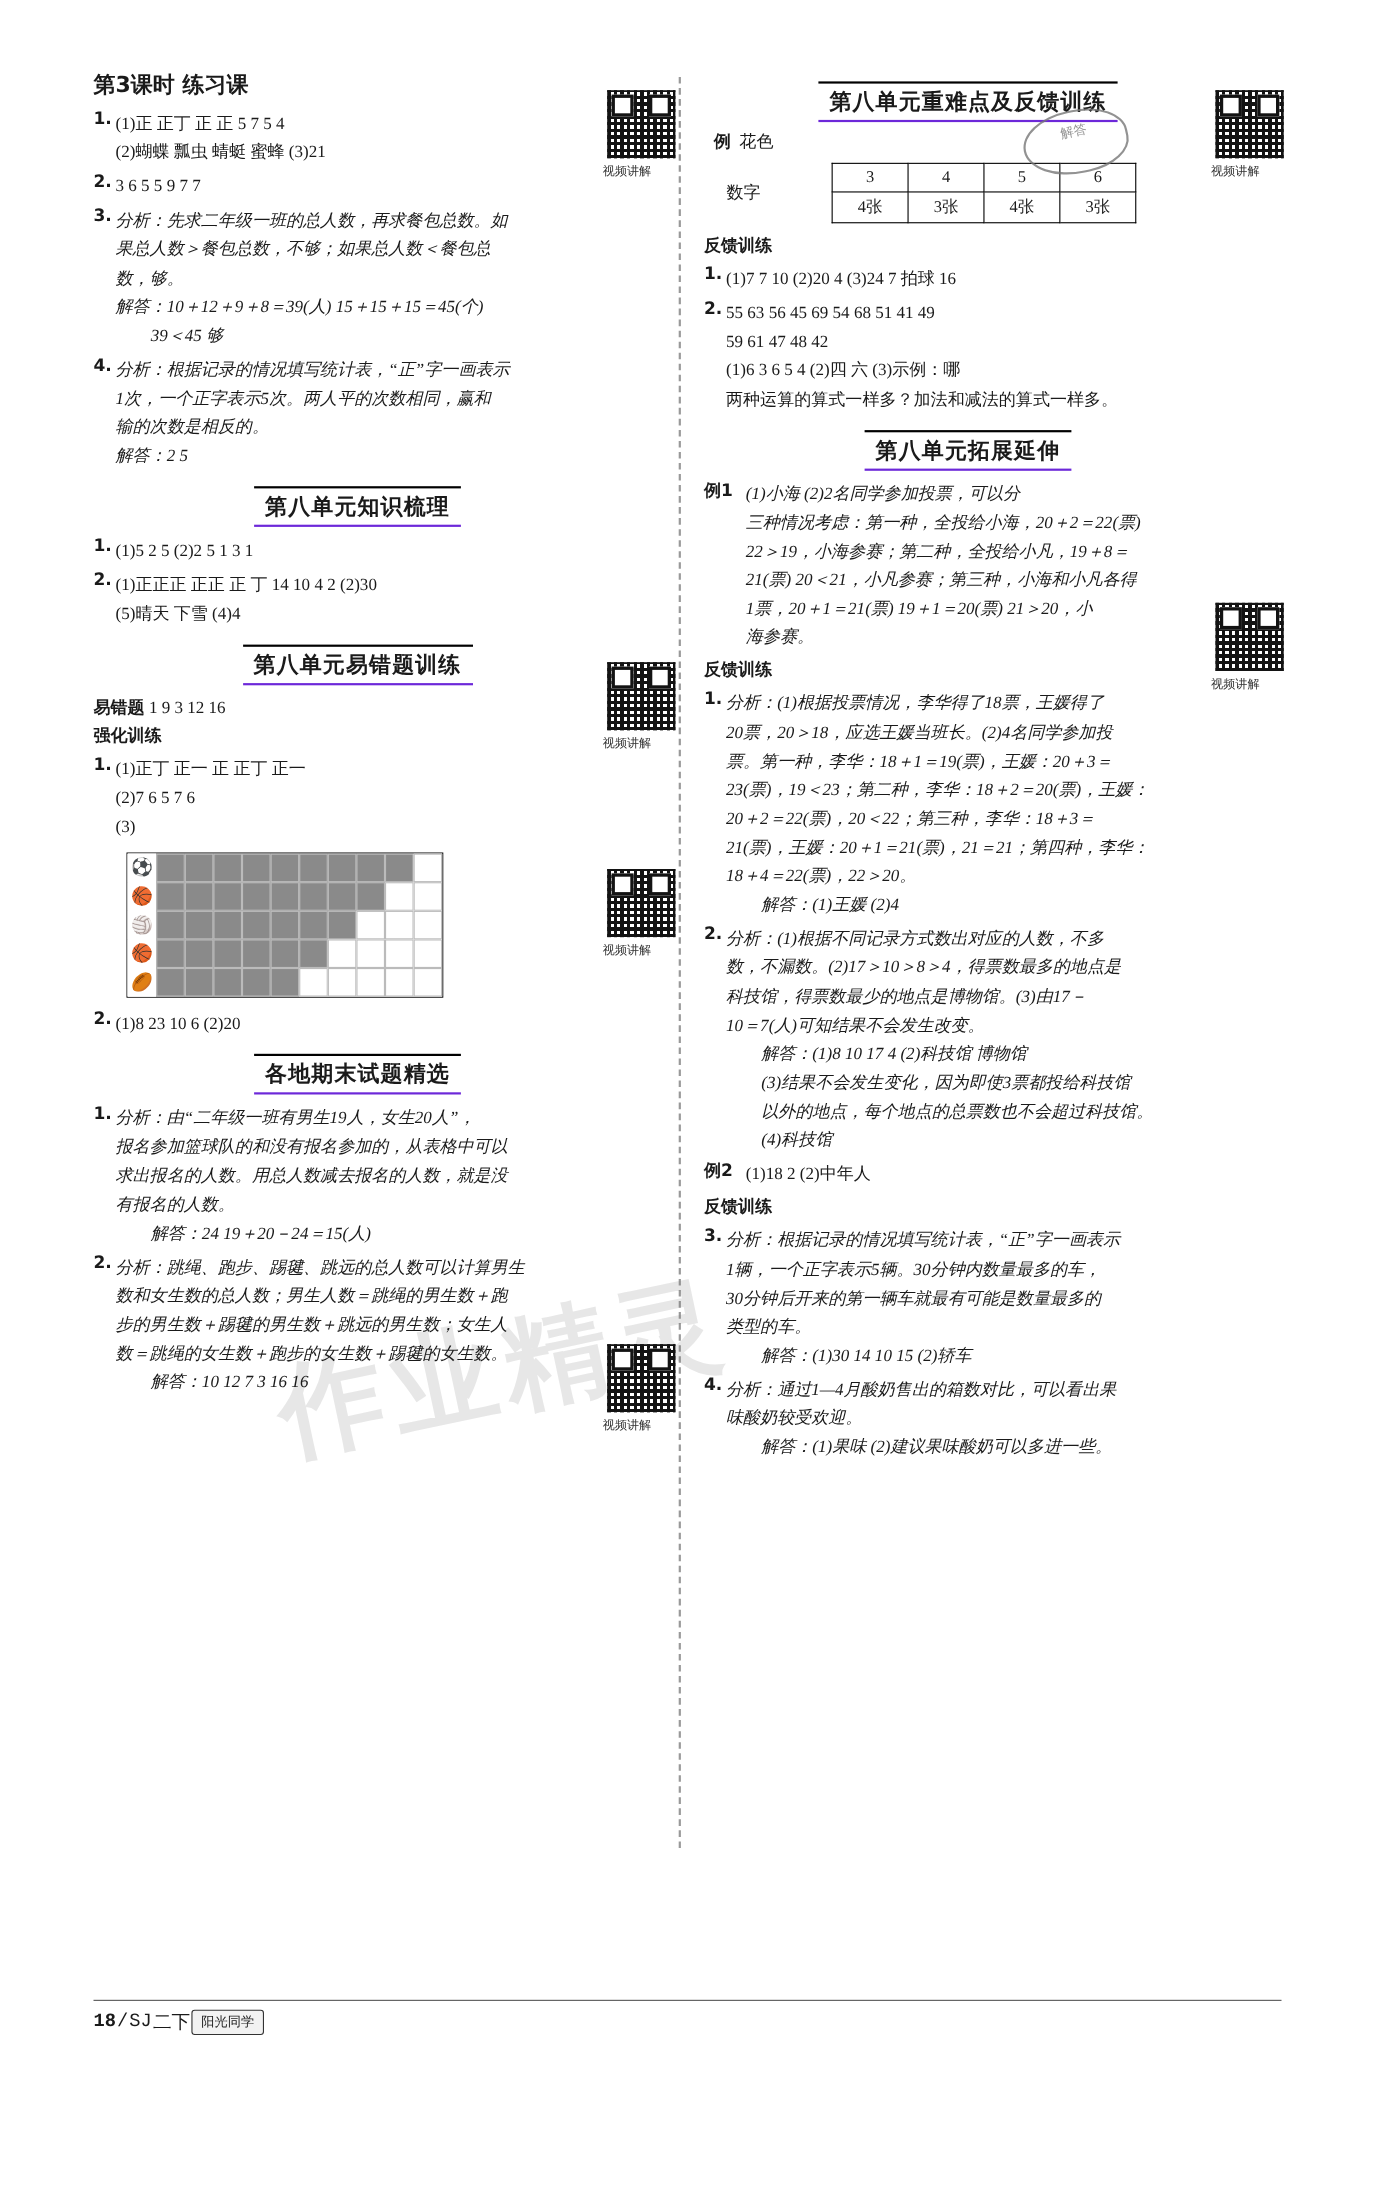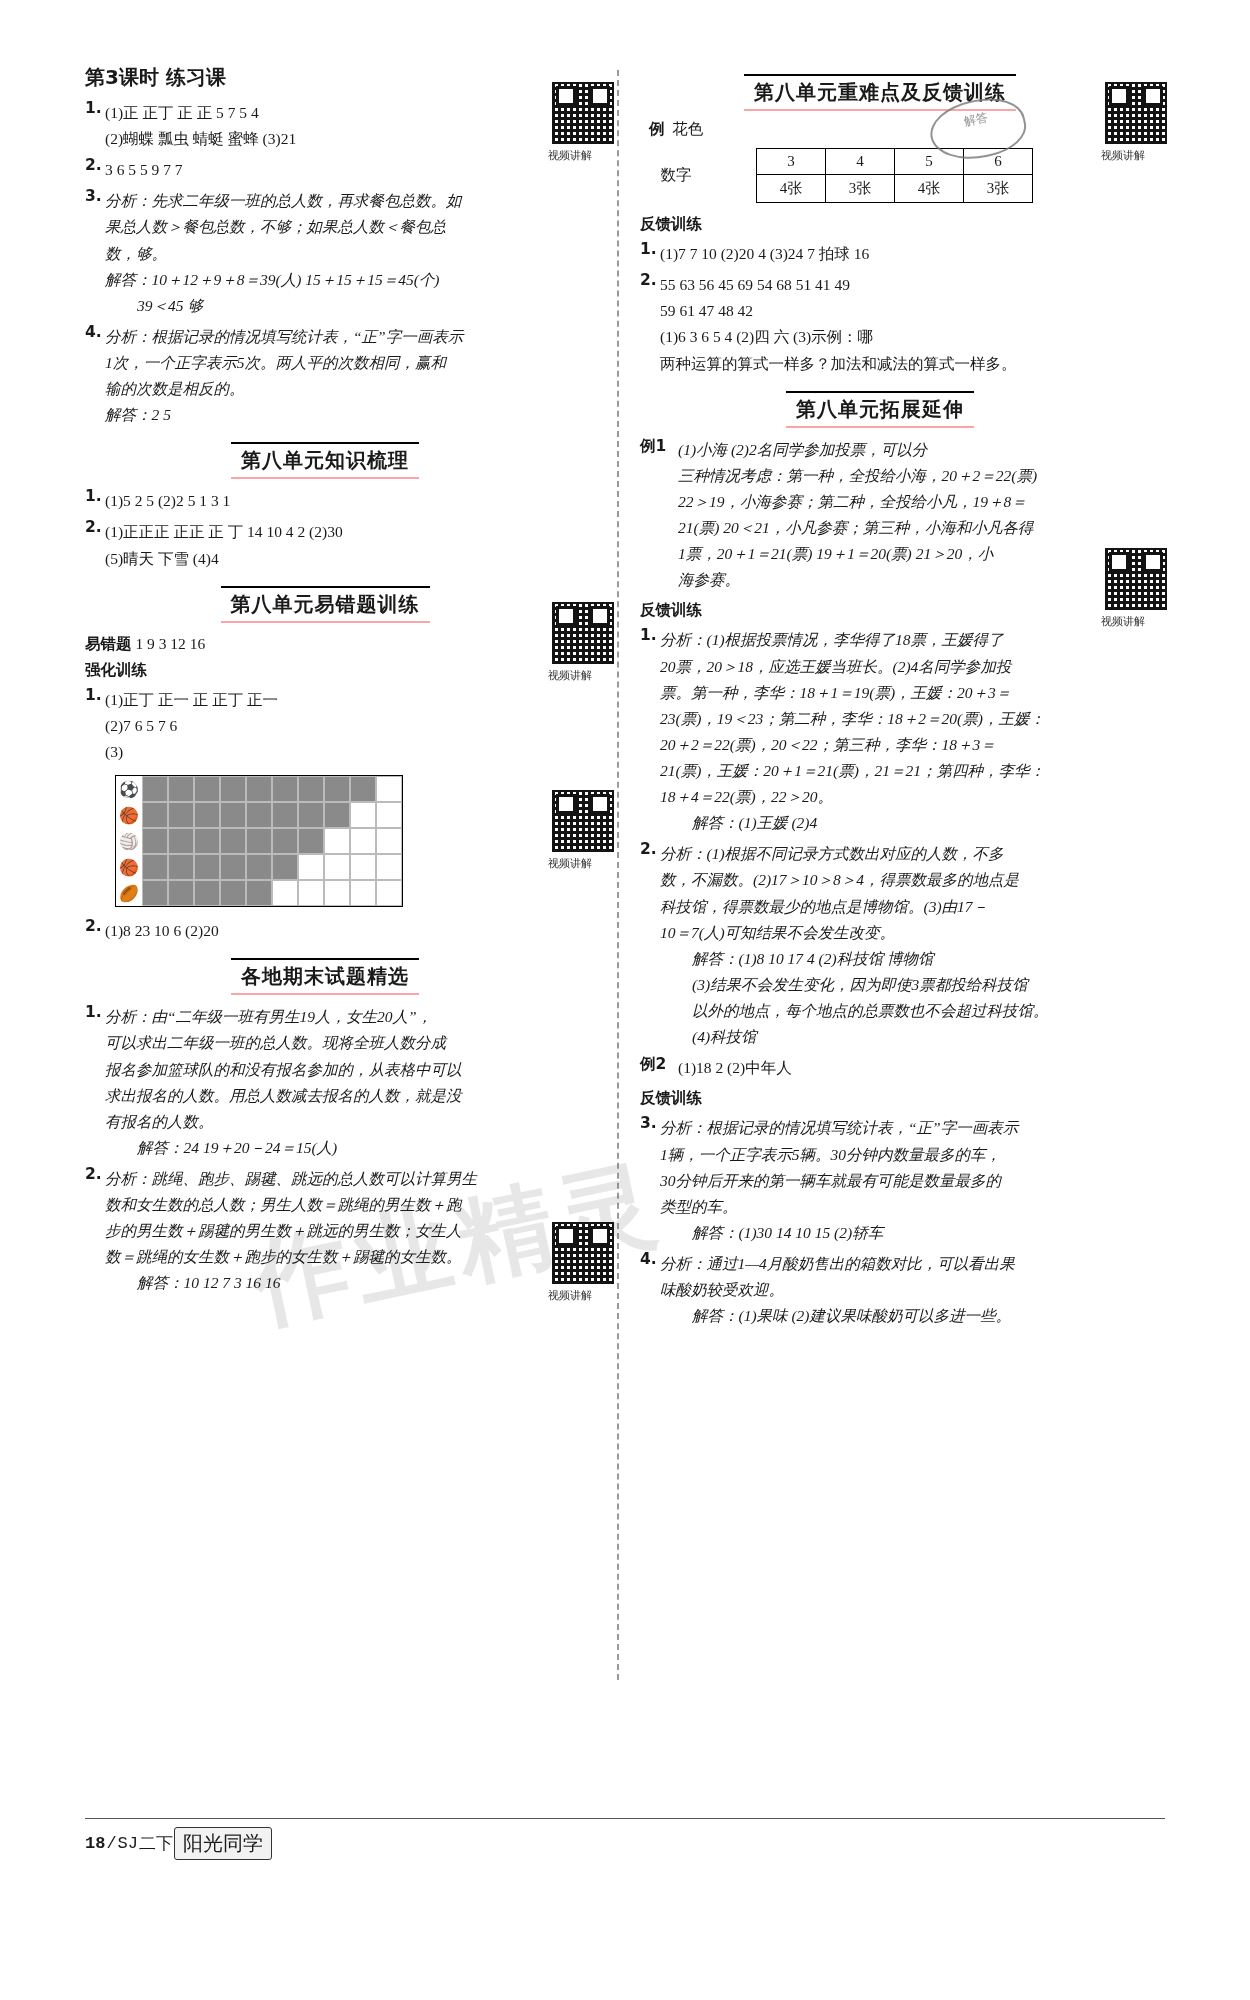--- a/index.html
+++ b/index.html
@@ -29,21 +29,21 @@
     font-size:20px;
     letter-spacing:1px;
     margin:14px 0 8px 0;
     position:relative;
     font-family:"DejaVu Sans", sans-serif;
   }
   .sec-title .bar{
     display:inline-block;
     padding:3px 10px;
     border-top:2px solid #000;
-    border-bottom:2px solid #fca5a5;
+    border-bottom:2px solid #6d28d9;
   }
   .plain-title{
     font-weight:bold;font-size:20px;margin:4px 0 8px 0;
     font-family:"DejaVu Sans", sans-serif;
   }
   .line{
     font-size:15.5px;line-height:1.62;margin:1px 0;
     font-family:"Liberation Serif", serif;
   }
   .ital{font-style:italic;}
@@ -128,21 +128,21 @@
   }
   .footer{
     position:absolute;left:85px;top:1818px;width:1080px;
   }
   .footer-rule{border-top:1px solid #555;width:1080px;}
   .footer-text{
     margin-top:8px;font-size:17px;font-family:Liberation Mono, monospace;
     display:flex;align-items:center;gap:1px;
   }
   .brand{
-    border:1px solid #333;padding:2px 8px;font-size:20px;border-radius:3px;
+    border:1px solid #333;padding:2px 8px;font-size:12px;border-radius:3px;
     background:#f2f2f2;
   }
 </style>
 </head>
 <body>
 
 <div class="page">
 
   <div class="divider"></div>
   <div class="watermark">作业精灵</div>
@@ -292,21 +292,20 @@
     </div>
 
     <div class="sec-title">
       <span class="bar">各地期末试题精选</span>
     </div>
 
     <div class="item">
       <div class="num">1.</div>
       <div class="body">
         <div class="line ital">分析：由“二年级一班有男生19人，女生20人”，</div>
-        <div class="line ital">可以求出二年级一班的总人数。现将全班人数分成</div>
         <div class="line ital">报名参加篮球队的和没有报名参加的，从表格中可以</div>
         <div class="line ital">求出报名的人数。用总人数减去报名的人数，就是没</div>
         <div class="line ital">有报名的人数。</div>
         <div class="line ital indent">解答：24   19＋20－24＝15(人)</div>
       </div>
     </div>
     <div class="item">
       <div class="num">2.</div>
       <div class="body">
         <div class="line ital">分析：跳绳、跑步、踢毽、跳远的总人数可以计算男生</div>

